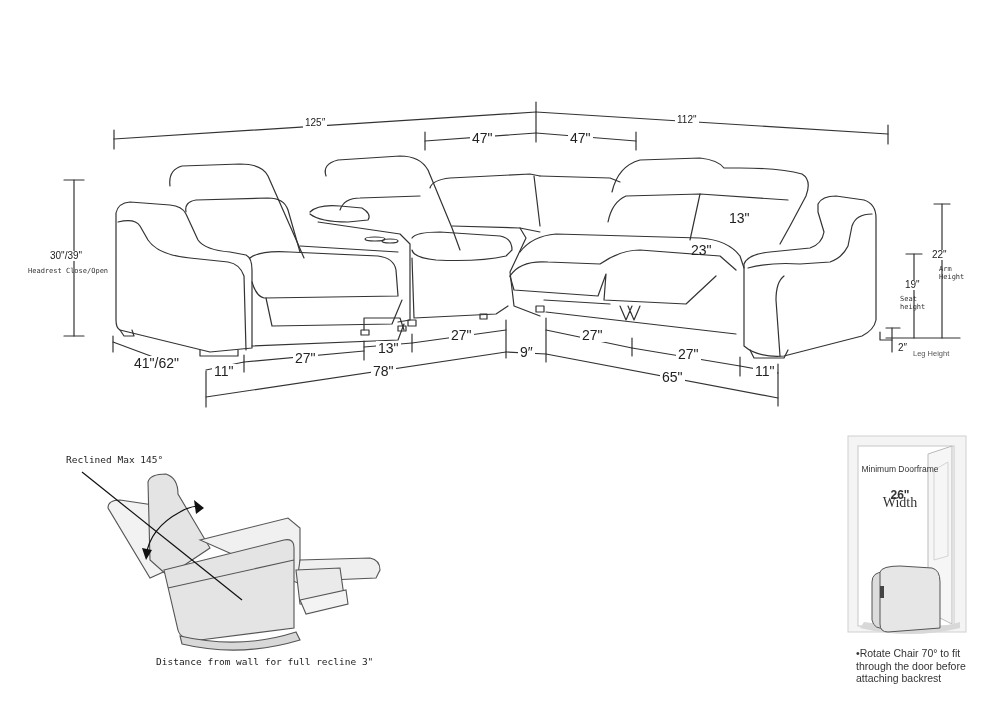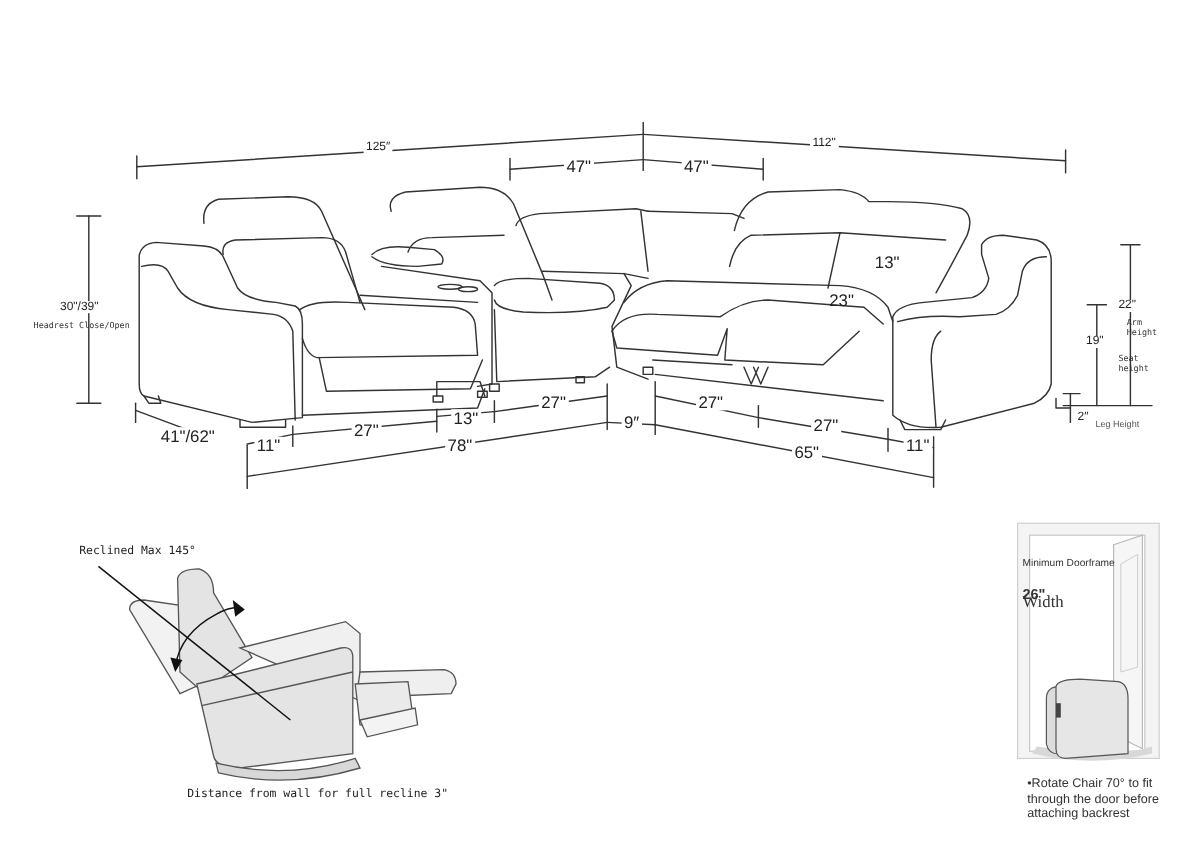--- a/index.html
+++ b/index.html
@@ -2,21 +2,21 @@
 <html><head>
   <meta charset="utf-8">
   <style>
     html, body { margin:0; padding:0; background:#ffffff; }
     body { width:1000px; height:701px; position:relative; overflow:hidden; font-family:"Liberation Sans", sans-serif; color:#222; }
     svg.main { position:absolute; left:0; top:0; }
     .lbl { position:absolute; background:#fff; font-family:"Liberation Sans", sans-serif; font-size:14px; color:#222; line-height:1; white-space:nowrap; padding:0 2px; }
     .lbl.big { font-size:10px; }
     .sub { position:absolute; font-family:"DejaVu Sans Mono", monospace; font-size:7px; color:#333; text-align:left; line-height:1.1; white-space:nowrap; }
     .mono { position:absolute; font-family:"DejaVu Sans Mono", monospace; font-size:9.5px; color:#222; white-space:nowrap;padding-left:28px; }
-    .door-text { position:absolute; left:852px; width:96px; font-family:"Liberation Sans", sans-serif; color:#333; }
+    .door-text { position:absolute; left:852px; width:96px; text-align:center; font-family:"Liberation Sans", sans-serif; color:#333; }
     .note { position:absolute; left:856px; top:647px; width:140px; font-family:"Liberation Sans", sans-serif; font-size:10.5px; line-height:1.2; color:#333; }
   </style>
 </head>
 <body>
 
 <svg class="main" width="1000" height="701" viewBox="0 0 1000 701">
   <g fill="none" stroke="#333" stroke-width="1.2" stroke-linejoin="round" stroke-linecap="round">
 
     <g>
       <line x1="114" y1="139" x2="536" y2="112"></line>
@@ -177,21 +177,21 @@
 <div class="lbl" style="left:568px;top:131px;">47"</div>
 
 <div class="lbl big" style="left:48px;top:251px;">30"/39"</div>
 <div class="sub" style="left:28px;top:268px;">Headrest Close/Open</div>
 
 <div class="lbl" style="left:132px;top:356px;">41"/62"</div>
 
 <div class="lbl big" style="left:930px;top:250px;">22"</div>
 <div class="sub" style="left:928px;top:266px;width:28px;white-space:normal;margin-left:11px;">Arm Height</div>
 <div class="lbl big" style="left:903px;top:280px;">19"</div>
-<div class="sub" style="left:932px;top:296px;width:30px;white-space:normal;">Seat height</div>
+<div class="sub" style="left:900px;top:296px;width:30px;white-space:normal;">Seat height</div>
 <div class="lbl big" style="left:896px;top:343px;">2″</div>
 <div style="position:absolute;left:913px;top:349px;font-size:7.5px;color:#555;font-family:'Liberation Sans',sans-serif;white-space:nowrap;">Leg Height</div>
 
 <div class="lbl" style="left:727px;top:211px;background:transparent;">13"</div>
 <div class="lbl" style="left:689px;top:243px;background:transparent;">23"</div>
 
 <div class="lbl" style="left:212px;top:364px;">11"</div>
 <div class="lbl" style="left:293px;top:351px;">27"</div>
 <div class="lbl" style="left:376px;top:341px;">13"</div>
 <div class="lbl" style="left:449px;top:328px;">27"</div>

